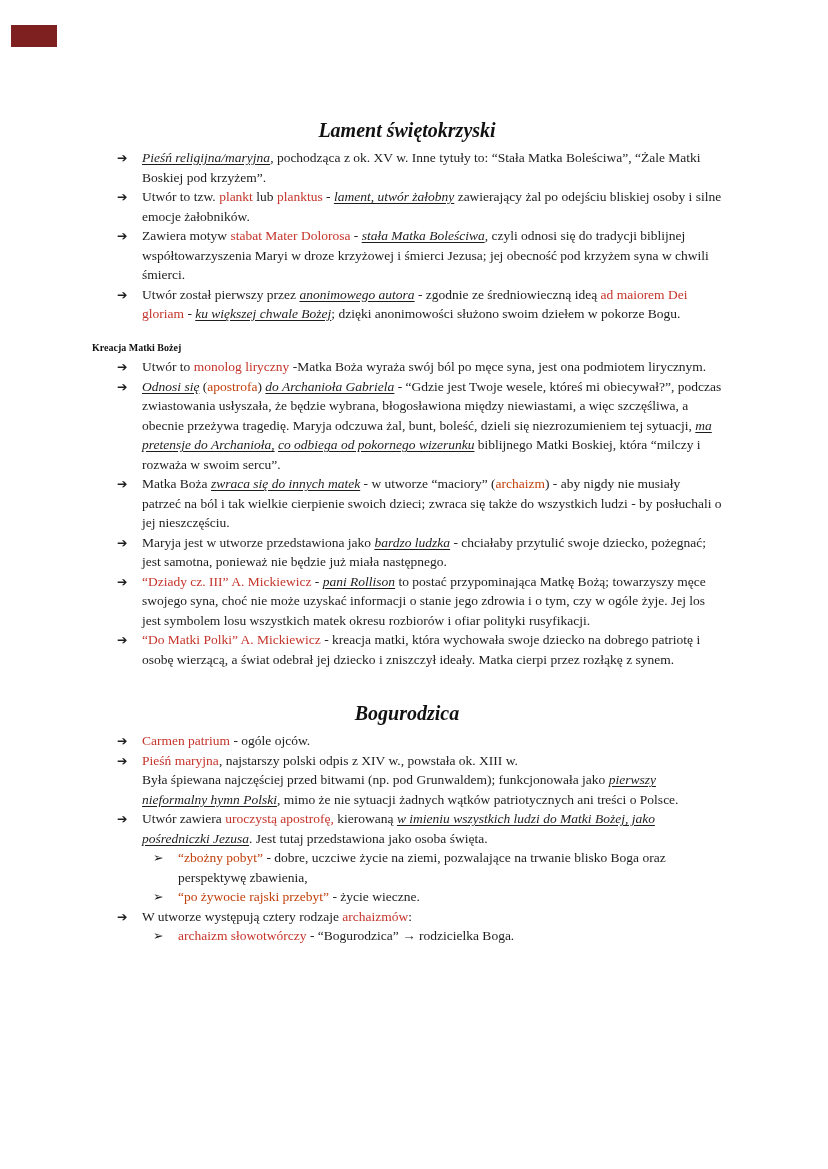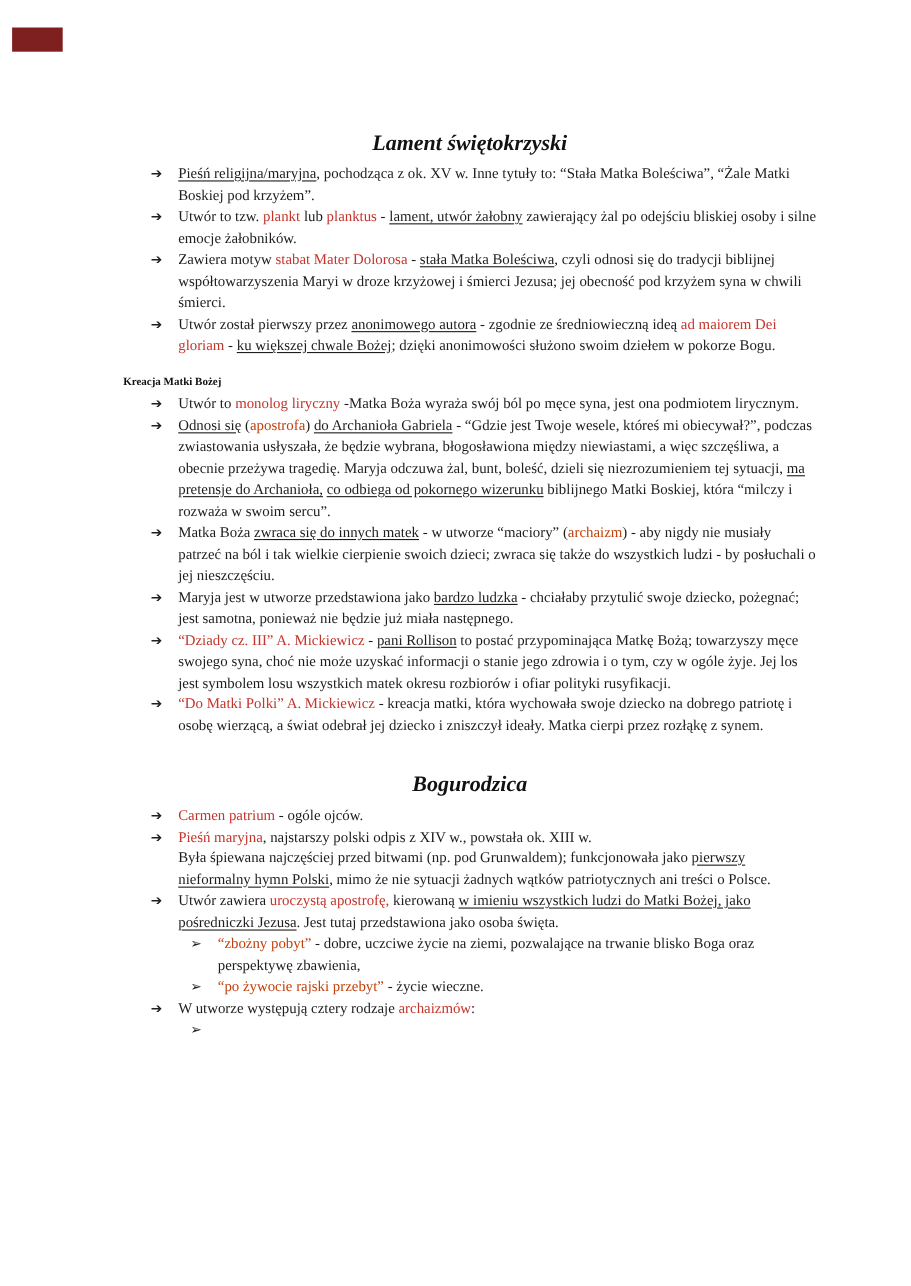--- a/index.html
+++ b/index.html
@@ -4,42 +4,42 @@
 <style>
   html,body { margin:0; padding:0; }
   body {
     width:828px; height:1169px; background:#ffffff;
     font-family:"Liberation Serif","DejaVu Serif",serif;
     color:#1d1d1d; font-size:13.5px; line-height:19.5px;
     -webkit-font-smoothing:antialiased;
   }
   .page { position:relative; width:828px; height:1169px; overflow:hidden; background:#ffffff; }
   .corner-marker { position:absolute; left:11px; top:25px; width:46px; height:22px; background:#7e2020; }
-  .content { position:absolute; left:112px; top:118px; width:630px; }
+  .content { position:absolute; left:92px; top:118px; width:630px; }
 
   .doc-title {
     font-size:20px; line-height:24px; font-weight:bold; font-style:italic;
     text-align:center; margin:0 0 6px 0; color:#111;
   }
   .doc-title.gap-large { margin-top:32px; }
 
   .heading { font-weight:bold; font-size:10px; line-height:19.5px; margin-top:14px; color:#111; }
 
   .bullet { display:flex; align-items:flex-start; }
   .bullet .marker {
     flex:0 0 25px; margin-left:25px;
     font-family:"DejaVu Sans","Liberation Sans",sans-serif;
     font-size:12.5px; line-height:19.5px; color:#202020;
   }
   .bullet.lvl2 .marker { margin-left:61px; }
   .bullet .txt { flex:1 1 auto; min-width:0; }
 
   span.red  { color:#c5342b; }
   span.blue { color:#c2410c; }
-  span.u    { text-decoration:underline; text-underline-offset:2px; }
+  span.u    { text-decoration:underline; text-underline-offset:2px;font-style:italic; }
 </style>
 </head>
 <body>
 
 <div class="page">
   <div class="corner-marker"></div>
   <div class="content">
       <div class="doc-title">Lament świętokrzyski</div>
       <div class="bullet lvl1">
         <span class="marker">➔</span>
@@ -102,15 +102,16 @@
       <div class="bullet lvl2">
         <span class="marker">➢</span>
         <span class="txt"><span class="blue">“po żywocie rajski przebyt”</span><span> - życie wieczne.</span></span>
       </div>
       <div class="bullet lvl1">
         <span class="marker">➔</span>
         <span class="txt"><span>W utworze występują cztery rodzaje </span><span class="red">archaizmów</span><span>:</span></span>
       </div>
       <div class="bullet lvl2">
         <span class="marker">➢</span>
+        <span class="txt"><span class="red">archaizm słowotwórczy</span><span> - “Bogurodzica” → rodzicielka Boga.</span></span>
       </div>
     </div>
 </div>
 
 </body></html>

